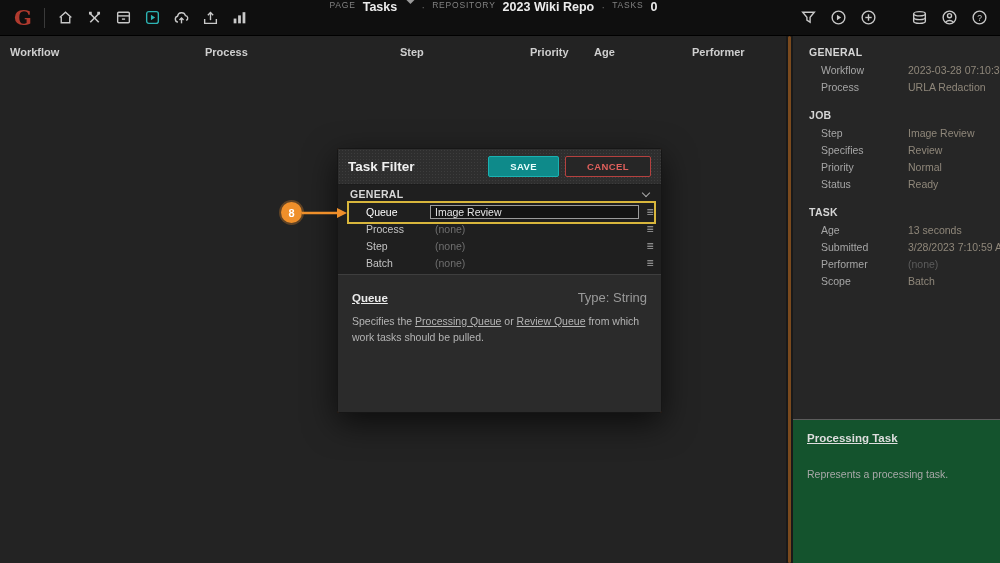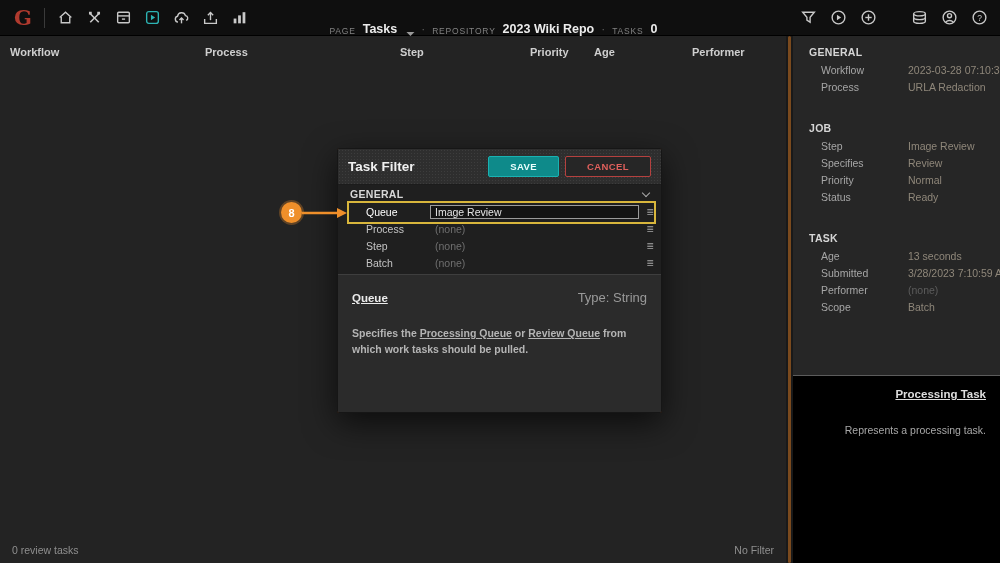--- a/index.html
+++ b/index.html
@@ -10,21 +10,21 @@
   
   .topbar { position:absolute; top:0; left:0; right:0; height:36px; background:#0f0f0f;
             border-bottom:1px solid #000; display:flex; align-items:center; padding:0 10px; z-index:3; }
   .logo { font-family:"DejaVu Serif", serif; font-weight:bold; font-size:21px; color:#b03a2e; margin:0 4px; }
   .vdiv { width:1px; height:20px; background:#3a3a3a; margin:0 10px 0 8px; }
   .nav-icons { display:flex; gap:8px; align-items:center; }
   .ic { width:21px; height:21px; display:flex; align-items:center; justify-content:center; color:#c9c9c9; cursor:pointer; }
   .ic svg { width:17px; height:17px; display:block; }
   .ic.active { color:#2db3b3; }
   .center-group { position:absolute; left:50%; top:0; height:36px; transform:translateX(-52%);
-                  display:flex; align-items:flex-end; gap:7px; white-space:nowrap; }
+                  display:flex; align-items:flex-start; gap:7px; white-space:nowrap; }
   .klabel { font-size:8.5px; letter-spacing:.8px; color:#828282; }
   .kvalue { font-size:12.5px; font-weight:bold; color:#ececec; }
   .caret { width:0; height:0; border-left:4px solid transparent; border-right:4px solid transparent;
            border-top:4px solid #9a9a9a; display:inline-block; margin-left:2px; }
   .dot { color:#5f5f5f; font-size:12px; }
   .right-icons { margin-left:auto; display:flex; gap:9px; align-items:center; }
   .grp-gap { width:12px; }
 
   
   .main { position:absolute; top:36px; left:0; width:786px; bottom:0; background:#232323; }
@@ -34,27 +34,27 @@
                justify-content:space-between; padding:0 12px; font-size:10.5px; color:#8f8f8f; }
 
   
   .vscroll { position:absolute; left:786px; top:36px; width:7px; bottom:0; background:#191919; z-index:2; }
   .vthumb { position:absolute; left:2px; top:0; width:3px; height:100%; background:#7a4a1e; border-radius:2px; }
 
   
   .panel { position:absolute; left:793px; right:0; top:36px; bottom:0; background:#262626; font-size:10.5px; }
   .ptitle { padding:3px 0 3px 16px; font-weight:bold; color:#d6d6d6; letter-spacing:.3px; }
   .ptitle.first { margin-top:7px; }
-  .ptitle.gap { margin-top:24px; }
+  .ptitle.gap { margin-top:11px; }
   .prow { display:flex; align-items:center; height:17px; padding-left:28px; }
   .plab { width:87px; flex:none; color:#a6a6a6; }
   .pval { flex:1; color:#8f877a; white-space:nowrap; overflow:hidden; }
   .pval.muted { color:#5c5c5c; }
-  .panel-help { position:absolute; left:0; right:0; bottom:0; height:188px; border-top:1px solid #5c5c5c;
-                padding:12px 14px; background:#000000;text-align:right; }
+  .panel-help { position:absolute; left:0; right:0; bottom:0; height:144px; border-top:1px solid #5c5c5c;
+                padding:12px 14px; background:#14532d; }
   .ph-title { font-weight:bold; font-size:11.5px; color:#dedede; text-decoration:underline; }
   .ph-desc { margin-top:24px; color:#a8a8a8; }
 
   
   .modal { position:absolute; left:337px; top:148px; width:325px; height:265px; background:#f97316;
            border:1px solid #161616; border-radius:2px; box-shadow:0 10px 32px rgba(0,0,0,.65);
            display:flex; flex-direction:column; z-index:5; }
   .modal-head { flex:none; height:36px; display:flex; align-items:center; padding:0 10px;
                 background-color:#2e2e2e;
                 background-image:radial-gradient(rgba(255,255,255,.07) 1px, transparent 1px);
@@ -72,21 +72,21 @@
   .flab { width:64px; flex:none; color:#c4c4c4; }
   .frow.sel .flab { color:#ffffff; }
   .fval { flex:1; color:#6f6f6f; padding-left:5px; }
   .finput { flex:1; height:14px; line-height:12px; background:#141414; border:1px solid #9b9b9b;
             color:#e4e4e4; padding:0 4px; font-size:10.5px; cursor:text; }
   .fham { width:22px; flex:none; text-align:center; color:#a8a8a8; font-size:12px; cursor:pointer; }
   .modal-help { flex:1; background:#2b2b2b; border-top:1px solid #3e3e3e; padding:15px 14px 0; }
   .mh-head { display:flex; align-items:baseline; }
   .mh-title { font-weight:bold; font-size:11.5px; color:#ececec; text-decoration:underline; }
   .mh-type { margin-left:auto; font-size:13px; color:#9a9a9a; }
-  .mh-desc { margin-top:21px; font-size:10.5px; color:#b4b4b4; line-height:1.5;font-weight:bold; }
+  .mh-desc { margin-top:9px; font-size:10.5px; color:#b4b4b4; line-height:1.5; }
   .lnk { text-decoration:underline; }
 
   
   .ann-box { position:absolute; left:347px; top:201px; width:309px; height:23px;
              border:2px solid #d8b63c; z-index:9; pointer-events:none; }
   .ann-badge { position:absolute; left:281px; top:202px; width:21px; height:21px; border-radius:50%;
                background:#ef8f2a; color:#fff; font-size:11px; font-weight:bold; display:flex;
                align-items:center; justify-content:center; z-index:10;
                box-shadow:0 0 0 2px rgba(239,143,42,.3); pointer-events:none; }
   .ann-arrow { position:absolute; left:301px; top:205px; z-index:10; pointer-events:none; }
@@ -208,24 +208,20 @@
 
   <main class="main">
     <div class="thead">
       <span class="col" style="left:10px">Workflow</span>
       <span class="col" style="left:205px">Process</span>
       <span class="col" style="left:400px">Step</span>
       <span class="col" style="left:530px">Priority</span>
       <span class="col" style="left:594px">Age</span>
       <span class="col" style="left:692px">Performer</span>
     </div>
-    <div class="statusbar">
-      <span>0 review tasks</span>
-      <span>No Filter</span>
-    </div>
   </main>
 
   <div class="vscroll">
     <div class="vthumb"></div>
   </div>
 
   <aside class="panel">
     <div class="ptitle first">GENERAL</div>
     <div class="prow">
       <span class="plab">Workflow</span>

